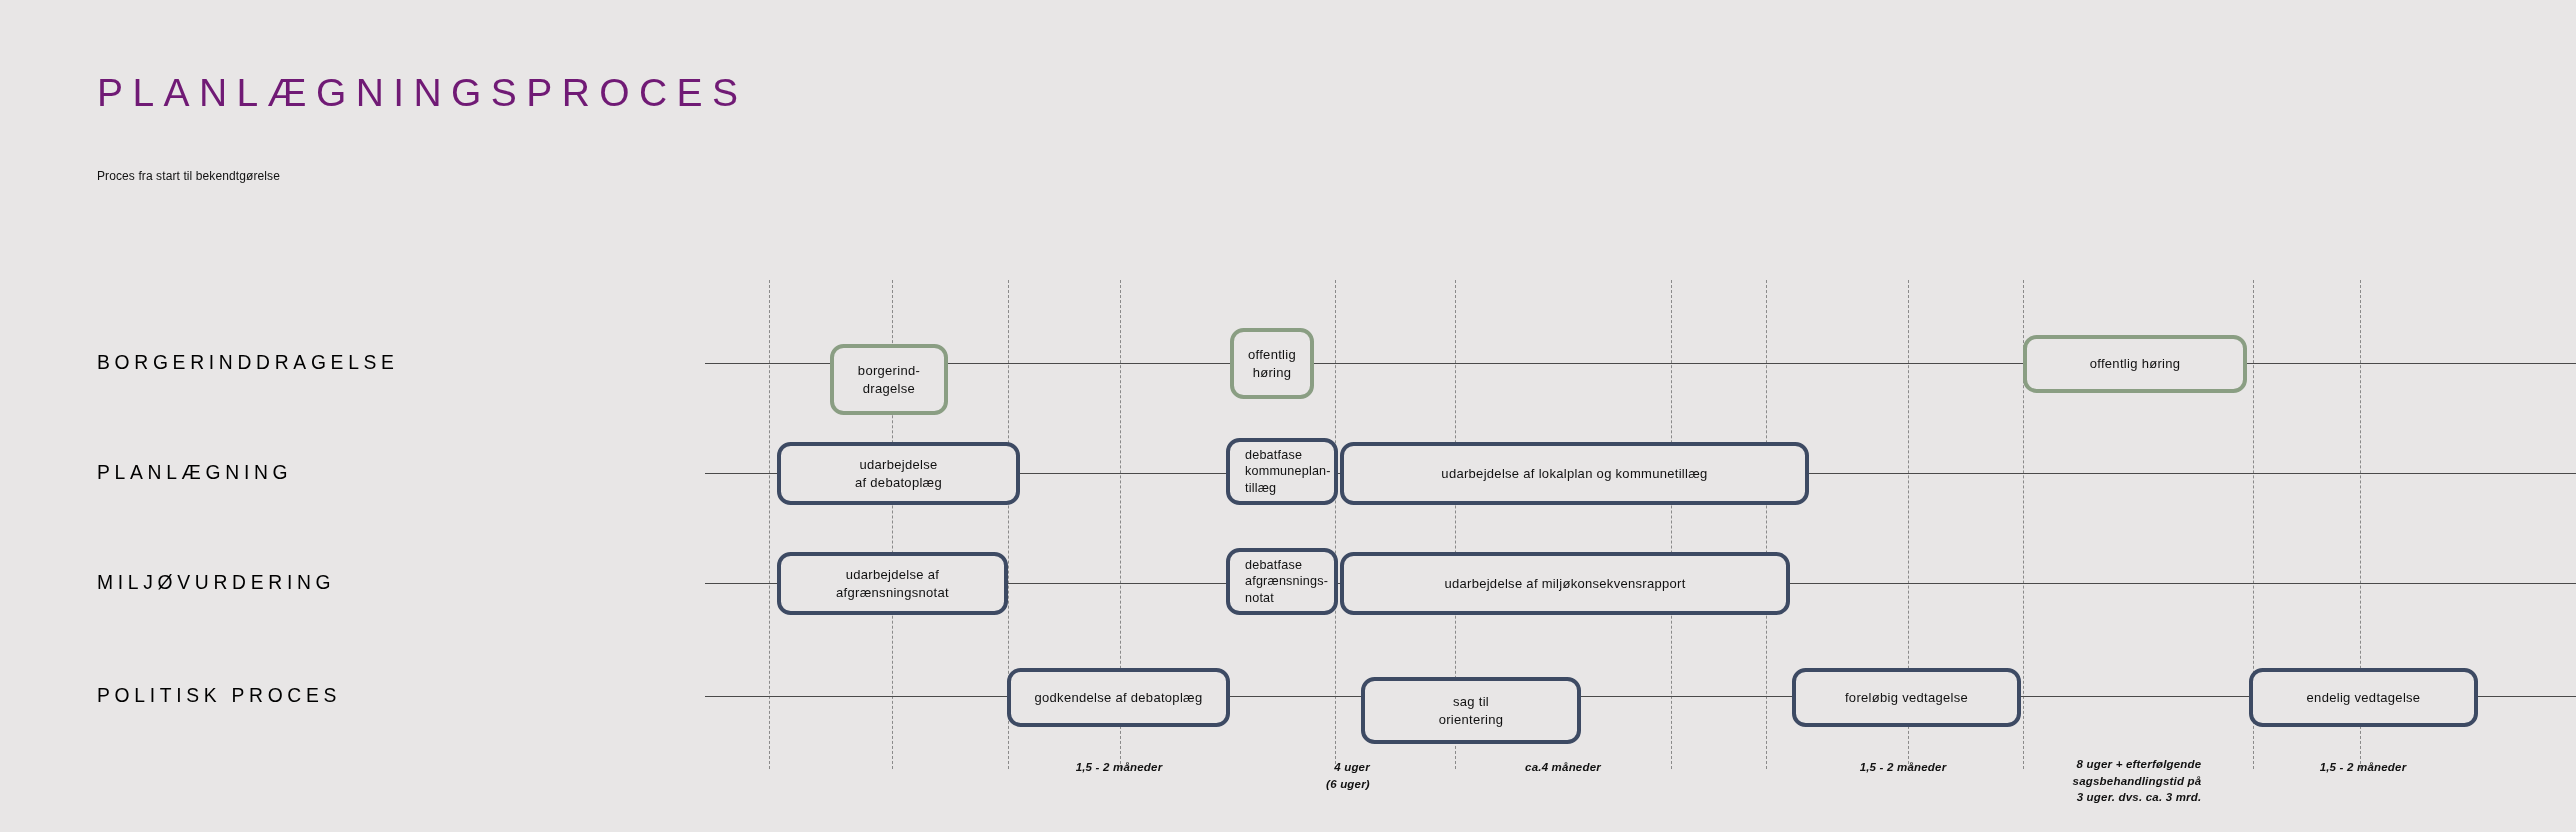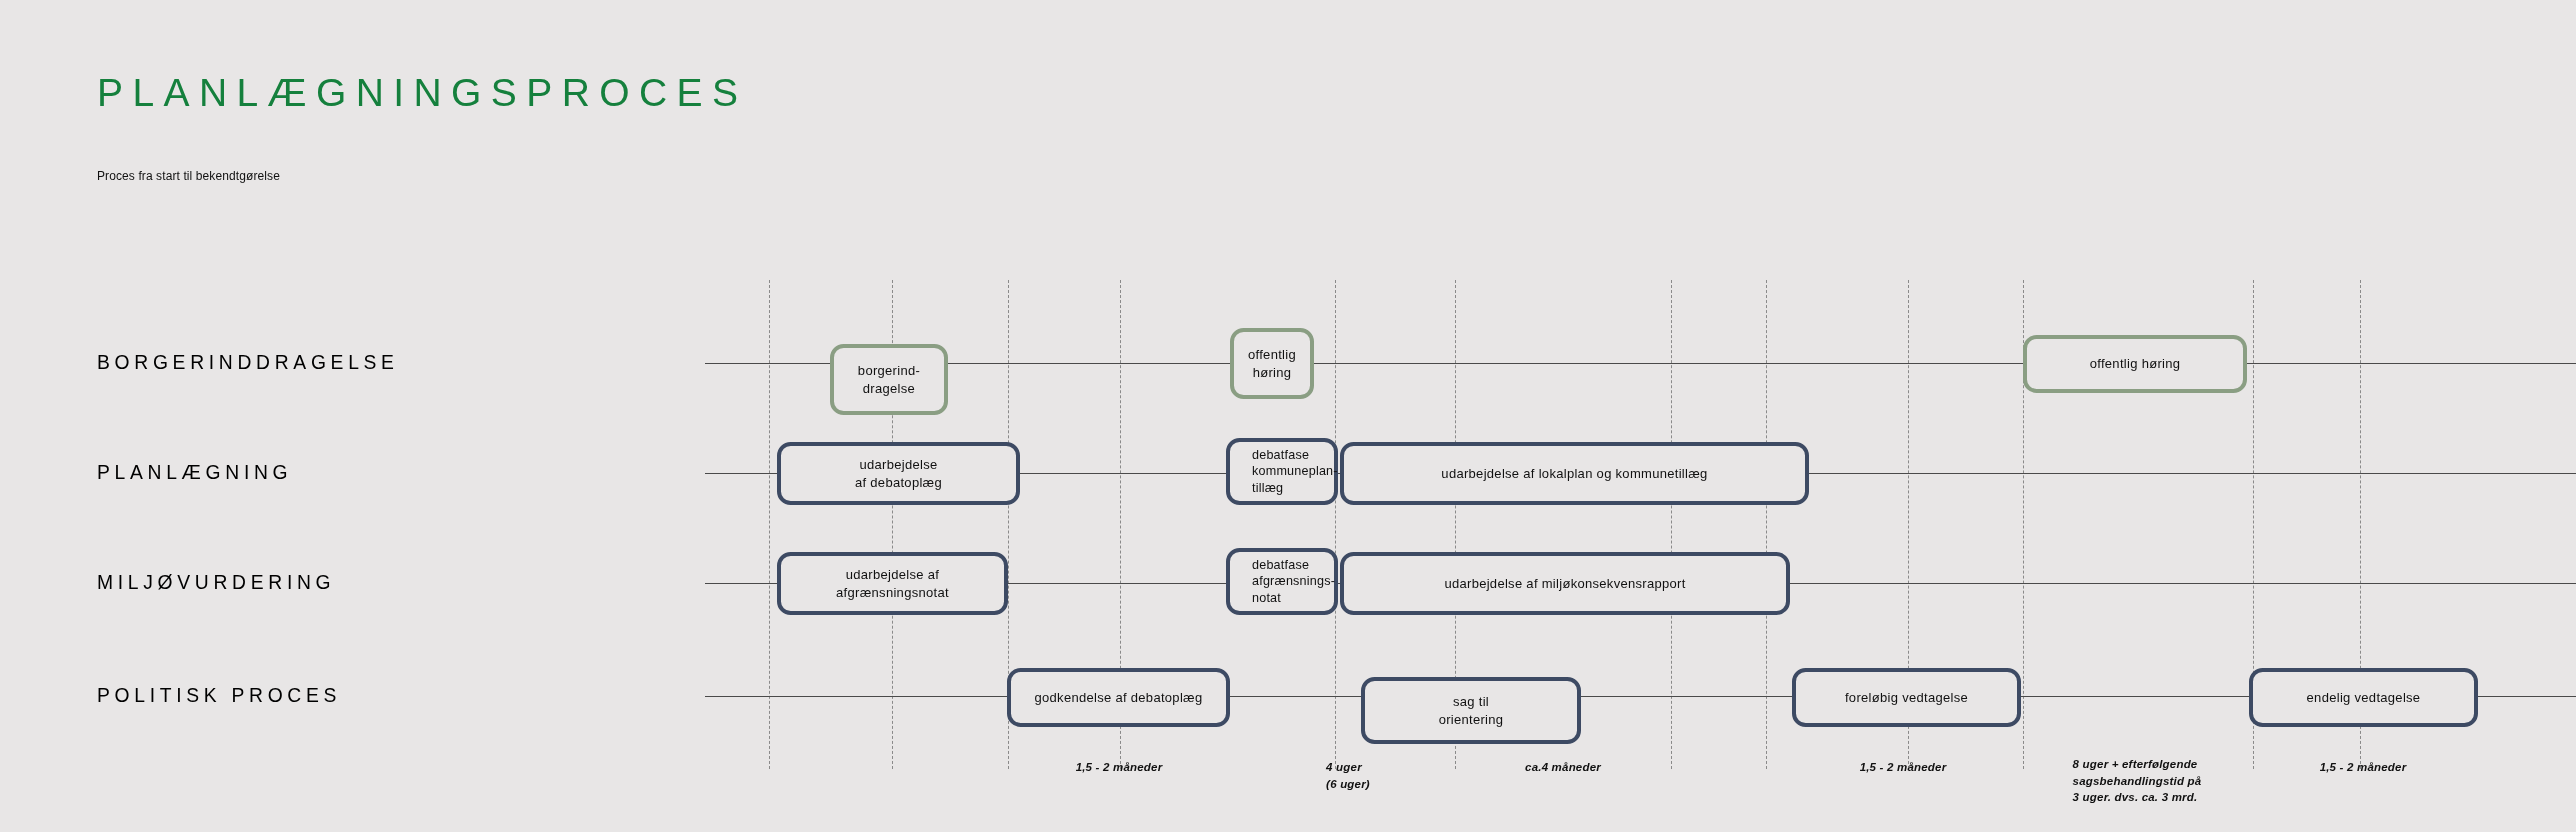--- a/index.html
+++ b/index.html
@@ -10,21 +10,21 @@
     color:#111;
     overflow:hidden;
     position:relative;
   }
   #stage{position:absolute;inset:0;}
 
   
   .title{
     position:absolute;left:97px;top:73px;
     font-size:39px;font-weight:400;letter-spacing:9.4px;
-    color:#15803d;white-space:nowrap;line-height:1;
+    color:#701a75;white-space:nowrap;line-height:1;
   }
   .subtitle{
     position:absolute;left:97px;top:170px;
     font-size:12px;font-weight:400;letter-spacing:0.1px;
     color:#111;white-space:nowrap;line-height:1;
   }
 
   
   .rowlabel{
     position:absolute;left:97px;
@@ -56,27 +56,27 @@
     text-align:center;
     font-size:13px;line-height:1.32;
     color:#111;
     letter-spacing:0.3px;
     padding:0 5.2px;
     z-index:3;
   }
   .node.green{border-color:#8a9e83;}
   .node.tight{font-size:12.6px;letter-spacing:0.2px;}
   .node .lbl{white-space:pre-line;}
-  .node.left{justify-content:flex-start;text-align:left;padding-left:22px;}
+  .node.left{justify-content:flex-start;text-align:left;padding-left:15px;}
 
   
   .cap{
     position:absolute;
     font-size:11.5px;font-style:italic;font-weight:700;
-    color:#111;text-align:left;
+    color:#111;text-align:right;
     line-height:1.45;
     white-space:pre-line;
     transform:translateX(-50%);
     letter-spacing:0.2px;
   }
 </style>
 </head>
 <body>
 
 <div id="stage">

